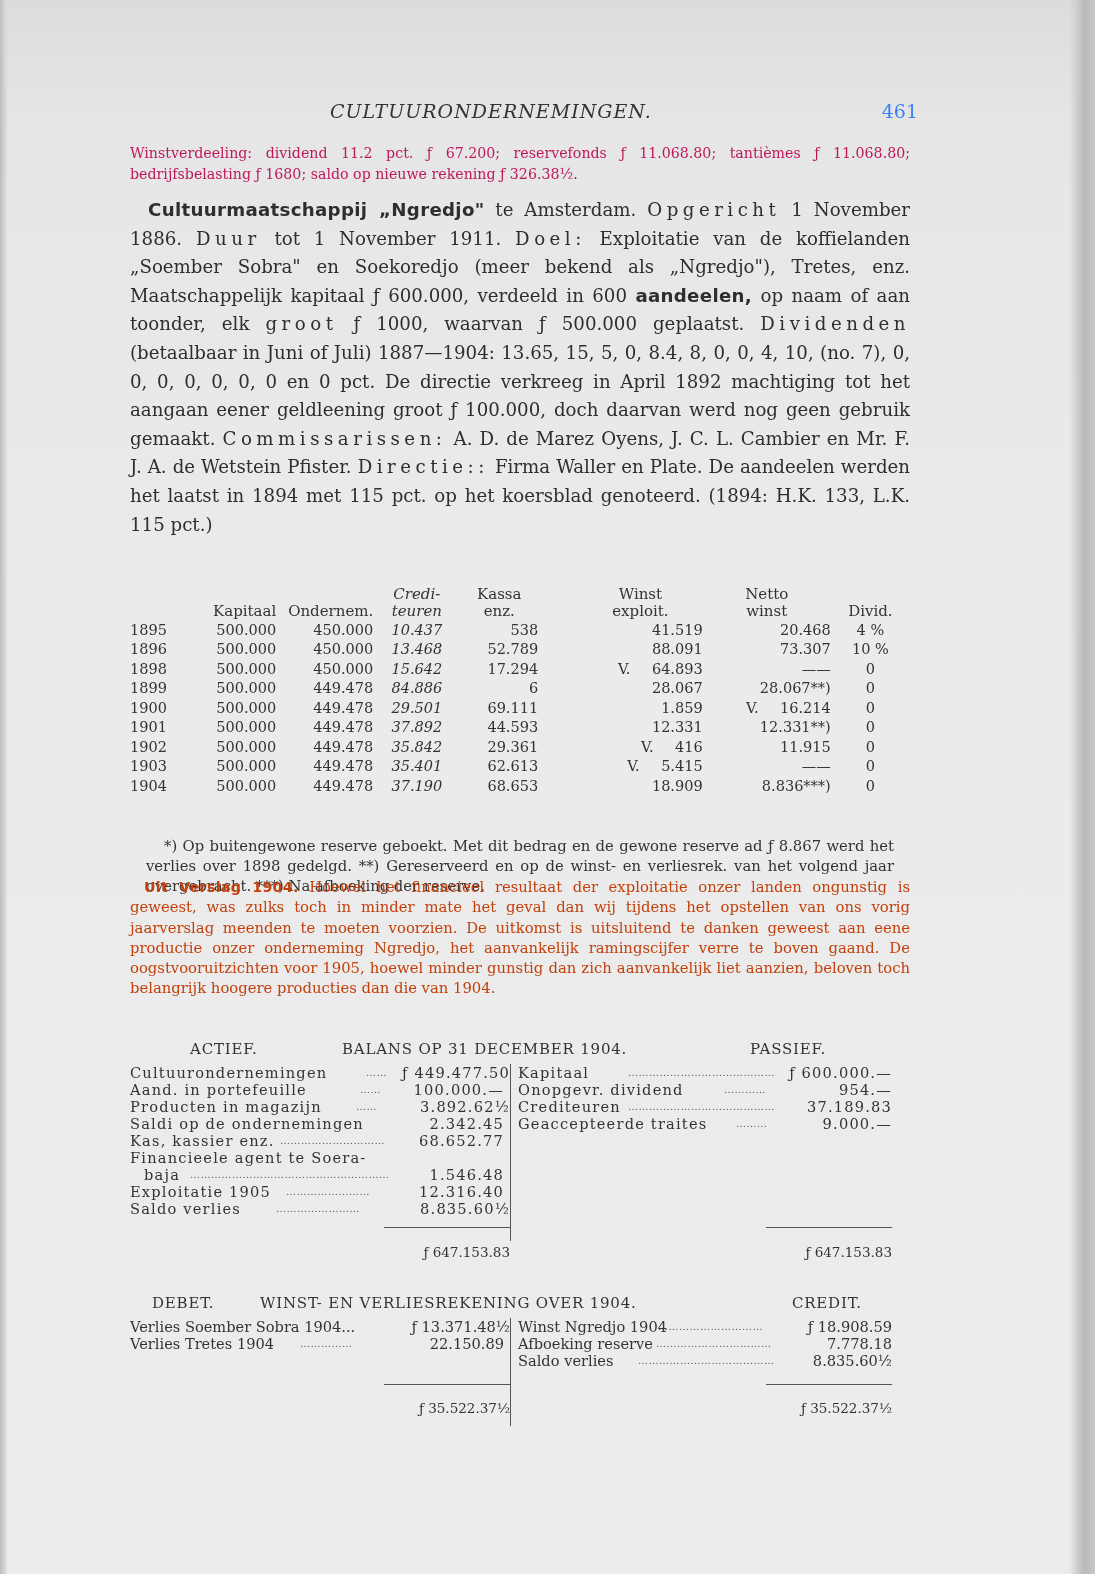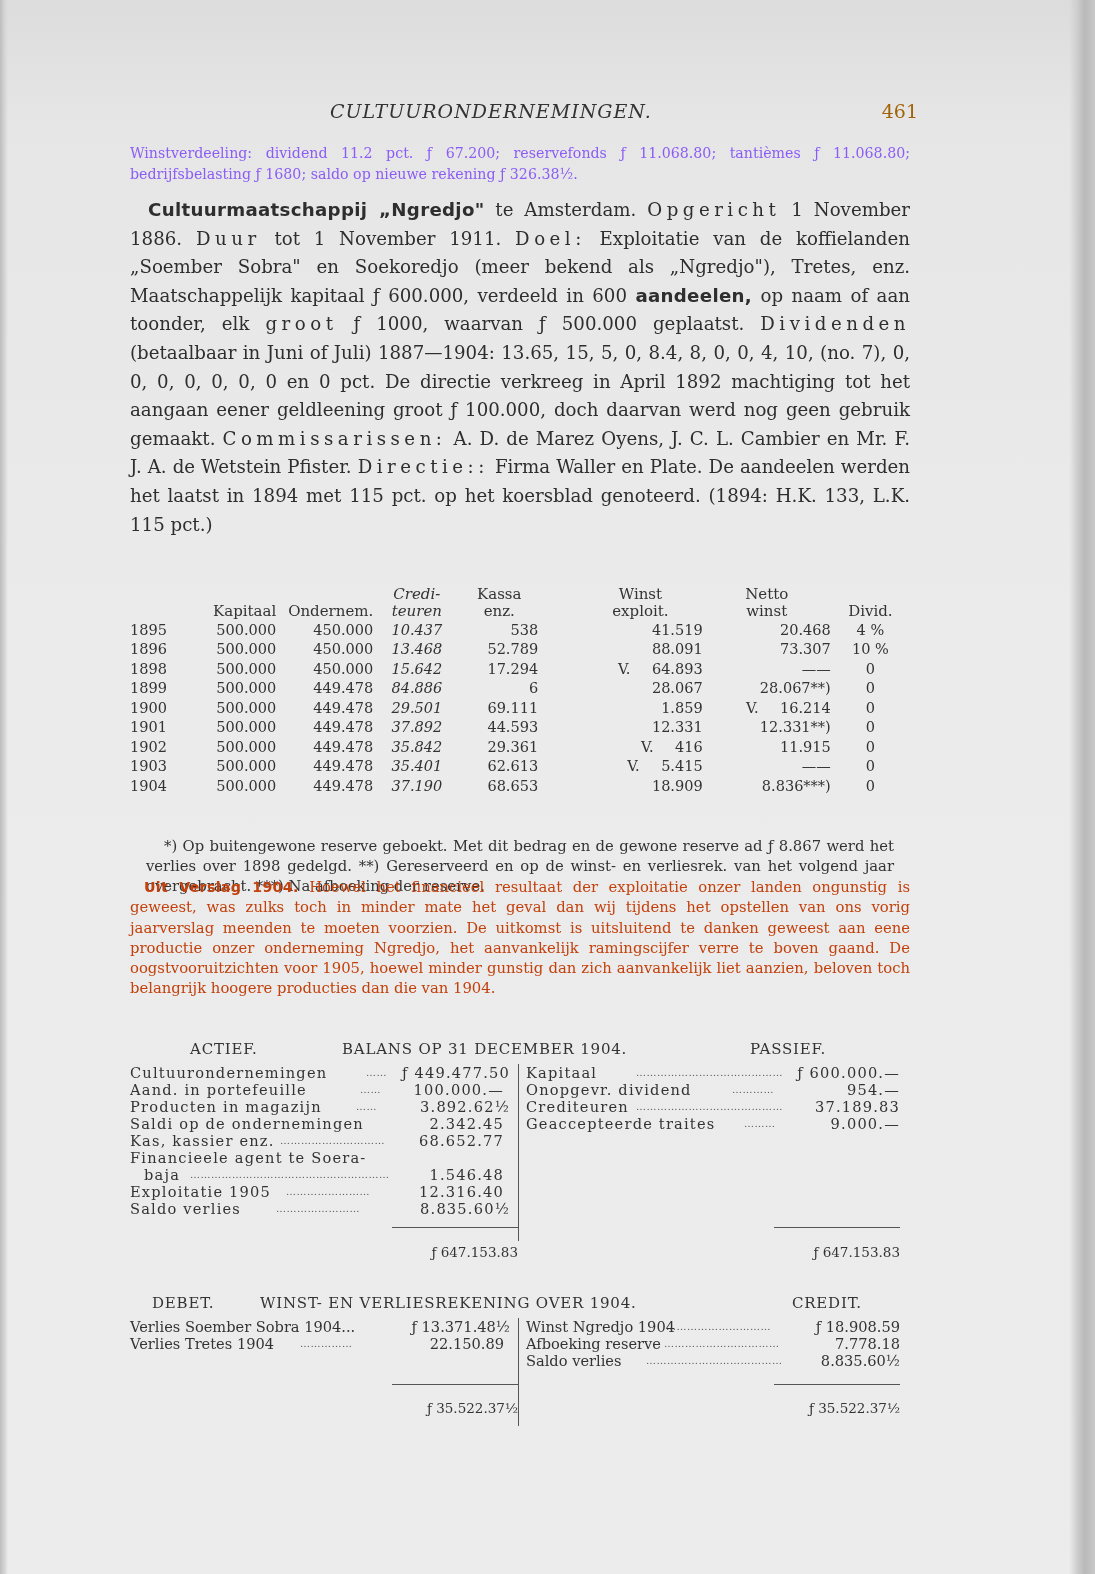--- a/index.html
+++ b/index.html
@@ -11,24 +11,24 @@
   }
   .edge-left { position: absolute; left: 0; top: 0; width: 8px; height: 100%;
     background: linear-gradient(90deg, #bdbdbd, #d6d6d6 60%, transparent); }
   .edge-right { position: absolute; right: 0; top: 0; width: 26px; height: 100%;
     background: linear-gradient(90deg, transparent, #cfcfcf 30%, #b9b9b9 60%, #c8c8c8); }
   .page { position: absolute; left: 130px; top: 0; width: 780px; }
 
   .running-head { position: absolute; top: 100px; left: 0; width: 780px; height: 30px; }
   .running-title { position: absolute; left: 200px; top: 0; font-style: italic;
     font-size: 19px; letter-spacing: 1px; color: #333; }
-  .page-number { position: absolute; right: -8px; top: 0; font-size: 19px; color: #a16207; }
+  .page-number { position: absolute; right: -8px; top: 0; font-size: 19px; color: #3b82f6; }
 
   .intro { position: absolute; top: 143px; left: 0; width: 780px;
-    font-size: 14.2px; line-height: 21px; text-align: justify; color: #8b5cf6; }
+    font-size: 14.2px; line-height: 21px; text-align: justify; color: #be185d; }
 
   .body-text { position: absolute; top: 196px; left: 0; width: 780px;
     font-size: 18.2px; line-height: 28.6px; text-align: justify; color: #2e2e2e; }
   .body-text p { margin: 0; text-indent: 18px; }
   .bold-sans { font-family: "DejaVu Sans", "Liberation Sans", sans-serif; font-weight: bold; letter-spacing: 0.3px; }
   .spaced { letter-spacing: 4.5px; }
 
   .stats { position: absolute; top: 586px; left: 0; width: 780px; font-size: 14.5px; color: #333; }
   .stats table { border-collapse: collapse; width: 780px; }
   .stats td, .stats th { padding: 0; height: 19.5px; font-weight: normal; white-space: nowrap; }
@@ -49,21 +49,21 @@
 
   .report { position: absolute; top: 877px; left: 0; width: 780px;
     font-size: 14.8px; line-height: 20.3px; text-align: justify; color: #c2410c; }
   .report p { margin: 0; text-indent: 14px; }
 
   .ledger { position: absolute; left: 0; width: 780px; font-size: 14.6px; color: #333; }
   .ledger-head { position: relative; height: 24px; font-size: 15px; letter-spacing: 0.8px; }
   .ledger-head span { position: absolute; top: 0; }
   .ledger-cols { position: relative; display: flex; }
   .ledger-side { position: relative; }
-  .ledger-left { width: 380px; padding-right: 8px; border-right: 1.5px solid #555; }
+  .ledger-left { width: 380px; border-right: 1.5px solid #555; }
   .ledger-right { width: 382px; padding-left: 7px; }
   .lrow { position: relative; height: 17px; line-height: 17px; white-space: nowrap; }
   .lrow .lab { position: absolute; left: 0; }
   .lrow .dots { position: absolute; overflow: hidden; color: #555; letter-spacing: 0.5px; font-size: 10px; }
   .lrow .amt { position: absolute; right: 0; text-align: right; }
   .rule { position: absolute; right: 0; width: 126px; border-top: 1.3px solid #555; }
   .total { position: absolute; right: 0; text-align: right; }
   .spacedlab { letter-spacing: 1.2px; }
 </style>
 </head>

